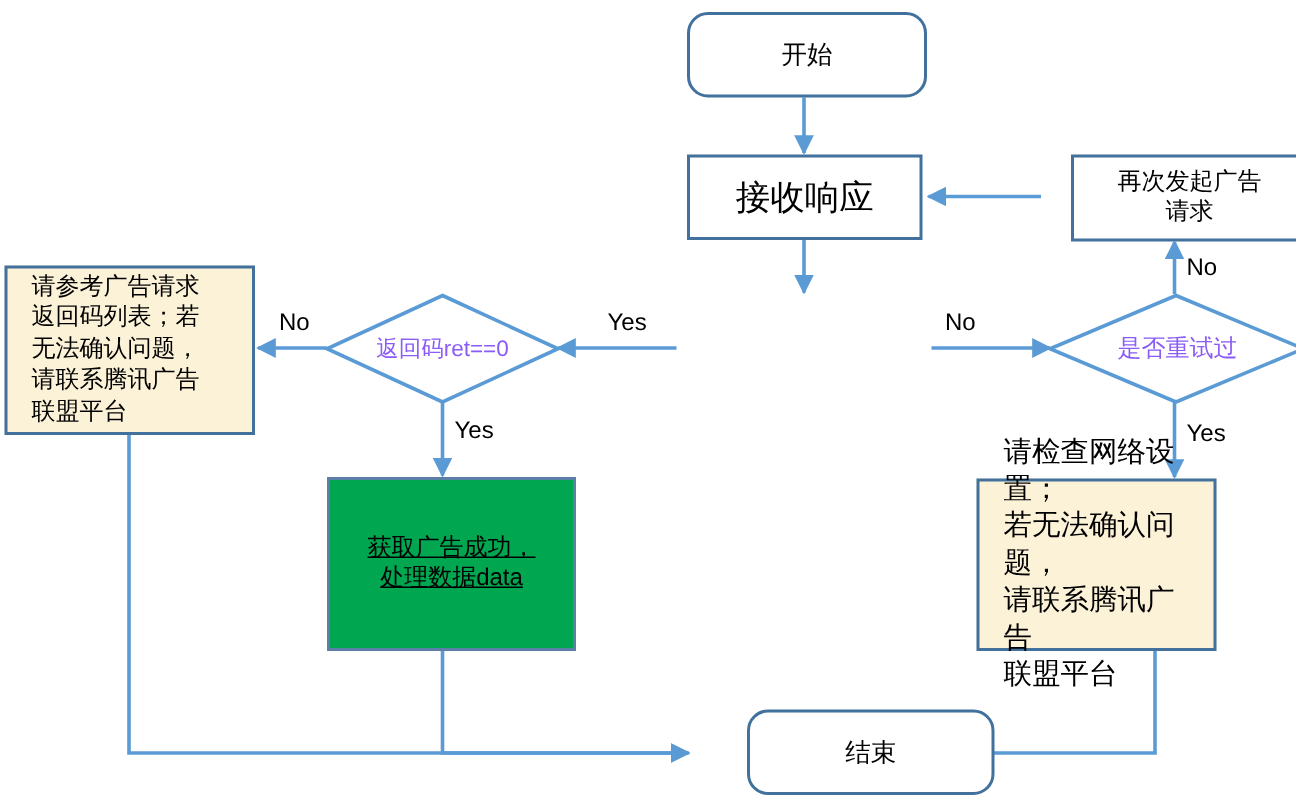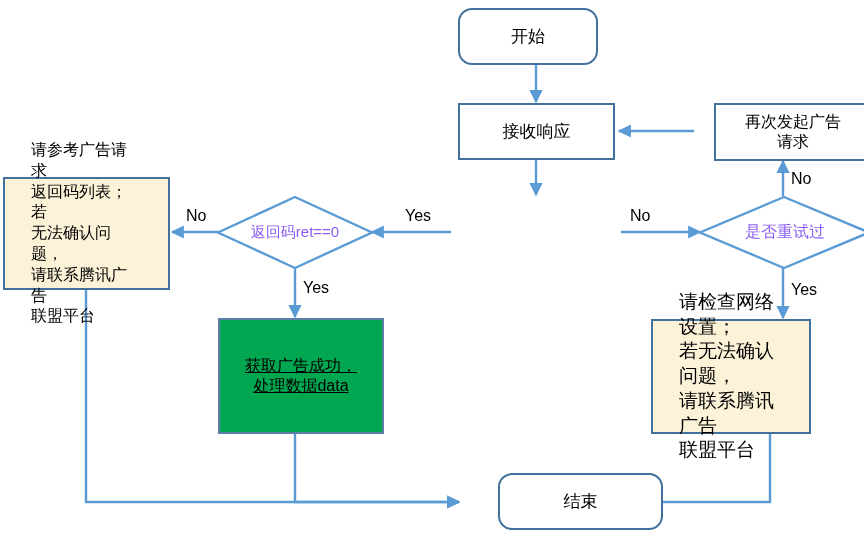--- a/index.html
+++ b/index.html
@@ -28,40 +28,40 @@
     align-items: center;
     justify-content: center;
     text-align: center;
     color: #000000;
     line-height: 1.28;
     white-space: pre-line;
   }
   .node-proc {
     border: 2px solid #41719C;
     background: #ffffff;
-    font-size: 17px;
+    font-size: 23px;
   }
   .node-term {
     border: 2px solid #41719C;
     background: #ffffff;
     border-radius: 14px;
     font-size: 17px;
   }
   .node-green {
     border: 2px solid #5B7FA6;
     background: #00A650;
     font-size: 16px;
   }
   .node-note {
     border: 2px solid #41719C;
     background: #FCF2D8;
     font-size: 16px;
     justify-content: flex-start;
     text-align: left;
-    padding: 4px 26px;
+    padding: 4px 16px;
     line-height: 1.30;
   }
   .diamond-wrap {
     position: absolute;
   }
   .diamond-wrap svg {
     position: absolute;
     left: 0; top: 0;
     overflow: visible;
   }
@@ -116,21 +116,21 @@
       <path d="M 694 131 L 619 131"></path>
 
       <path d="M 86 290 L 86 502 L 459 502"></path>
 
       <path d="M 295 434 L 295 502 L 459 502"></path>
 
       <path d="M 770 434 L 770 502 L 625 502"></path>
     </g>
   </svg>
 
-  <div class="node node-term" style="left:458px; top:8px; width:140px; height:57px;">
+  <div class="node node-term" style="left:458px; top:8px; width:160px; height:57px;">
     <span>开始</span>
   </div>
 
   <div class="node node-proc" style="left:458px; top:103px; width:157px; height:57px;">
     <span>接收响应</span>
   </div>
 
   <div class="node node-proc" style="left:714px; top:103px; width:158px; height:58px; font-size:16px;">
     <span>再次发起广告
 请求</span>

